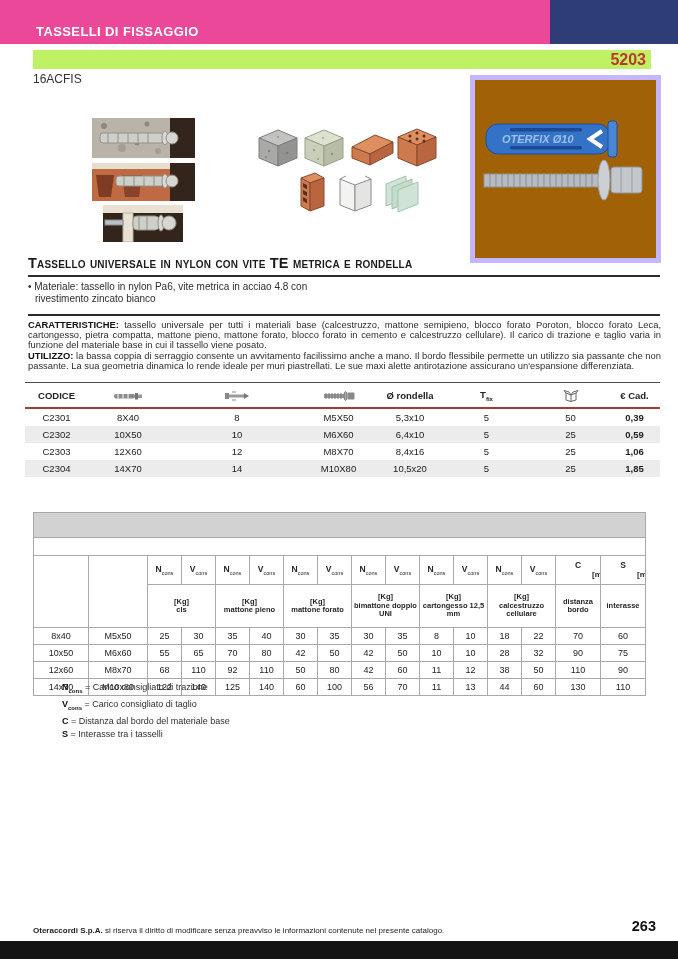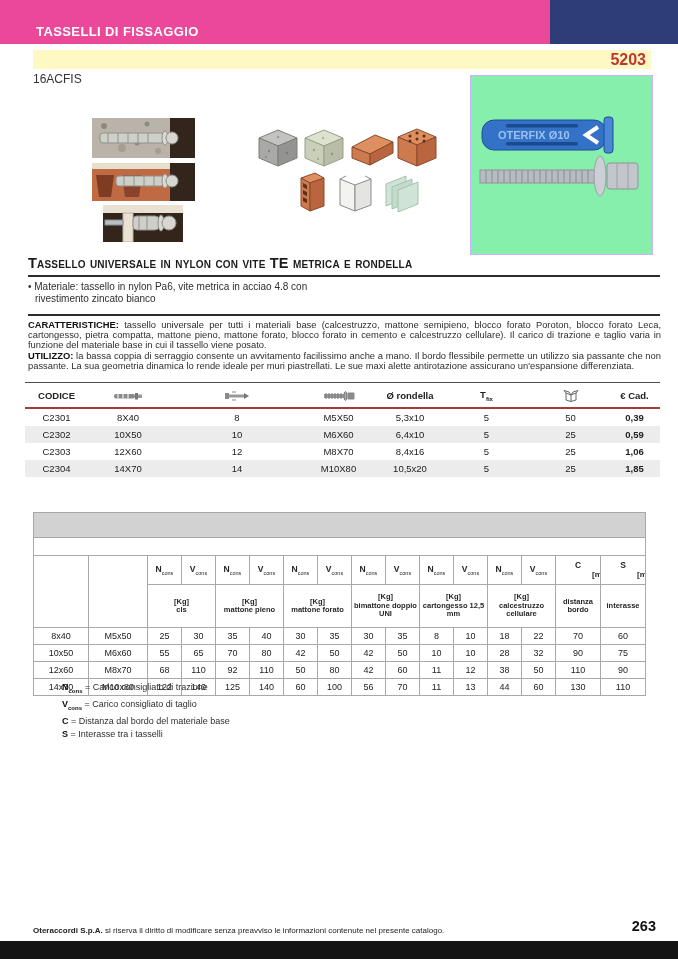--- a/index.html
+++ b/index.html
@@ -4,25 +4,25 @@
 <style>
   html,body{margin:0;padding:0;background:#888;}
   .page{position:relative;width:678px;height:959px;background:#fff;overflow:hidden;
         font-family:"Liberation Sans",sans-serif;color:#262626;}
 
   
   .header-bar{position:absolute;left:0;top:0;width:678px;height:44px;background:#ec4899;}
   .header-title{position:absolute;left:36px;bottom:5px;color:#fff;font-size:13px;font-weight:bold;letter-spacing:.4px;}
   .header-blue{position:absolute;right:0;top:0;width:128px;height:44px;background:#2e3d78;}
 
-  .code-strip{position:absolute;left:33px;top:50px;width:618px;height:19px;background:#fef9c3;}
+  .code-strip{position:absolute;left:33px;top:50px;width:618px;height:19px;background:#bef264;}
   .code-strip .big-code{position:absolute;right:5px;top:0;line-height:19px;font-size:16px;font-weight:bold;color:#c0352f;}
   .product-code{position:absolute;left:33px;top:72px;font-size:12px;color:#333;}
 
-  .photo-box{position:absolute;left:470px;top:75px;width:181px;height:178px;background:#86efac;border:1px solid #c4b5fd;}
+  .photo-box{position:absolute;left:470px;top:75px;width:181px;height:178px;background:#a16207;border:5px solid #c4b5fd;font-style:italic;}
   .photo-box svg{position:absolute;left:5px;top:32px;}
 
   .app-photo{position:absolute;}
   .mat-icon{position:absolute;}
 
   
   .title-block{position:absolute;left:28px;top:255px;width:632px;border-bottom:2px solid #2b2b2b;
                padding-bottom:4px;font-variant:small-caps;font-weight:bold;font-size:14.5px;color:#1b1b1b;letter-spacing:.2px;}
   .bullet-block{position:absolute;left:28px;top:281px;width:632px;border-bottom:2px solid #2b2b2b;
                padding-bottom:9px;font-size:10px;line-height:12px;color:#2e2e2e;}

